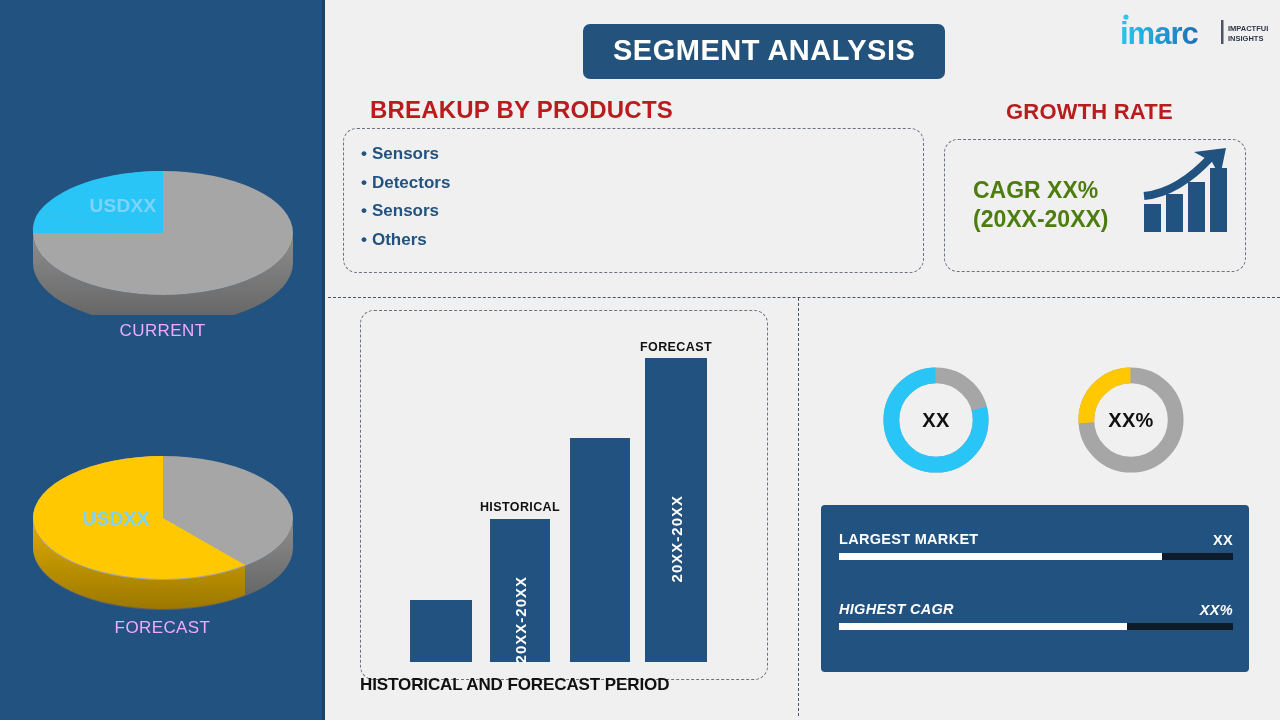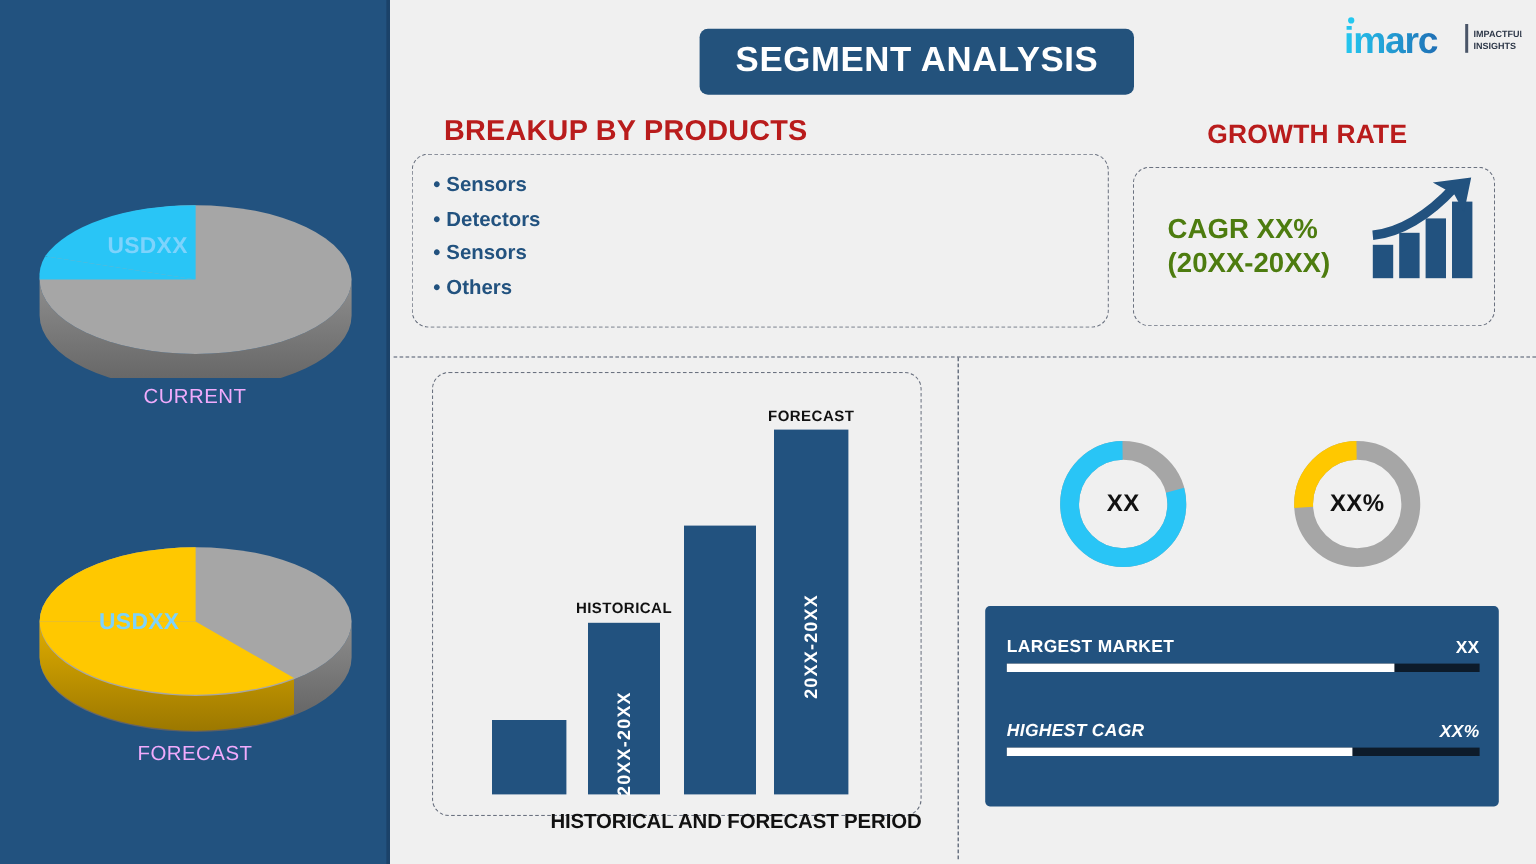--- a/index.html
+++ b/index.html
@@ -90,21 +90,21 @@
   .bar-vtext {
     color:#ffffff; font-size:15px; font-weight:bold; letter-spacing:1px;
     writing-mode:vertical-rl; transform:rotate(180deg);
     white-space:nowrap; margin-top:58px;
   }
   .bar-toplabel {
     position:absolute; color:#111; font-size:12.5px; font-weight:bold;
     letter-spacing:0.4px; white-space:nowrap; text-align:center;
   }
   #bar-axis-label {
-    position:absolute; left:360px; top:675px; width:408px; text-align:right;
+    position:absolute; left:360px; top:675px; width:408px; text-align:left;
     color:#111; font-size:17px; font-weight:bold; letter-spacing:-0.1px;
   }
 
   
   .donut { position:absolute; width:118px; height:118px; }
   .donut-value {
     position:absolute; width:118px; height:118px; top:0; left:0;
     display:flex; align-items:center; justify-content:center;
     color:#111; font-size:20px; font-weight:bold; letter-spacing:0.3px;
   }

